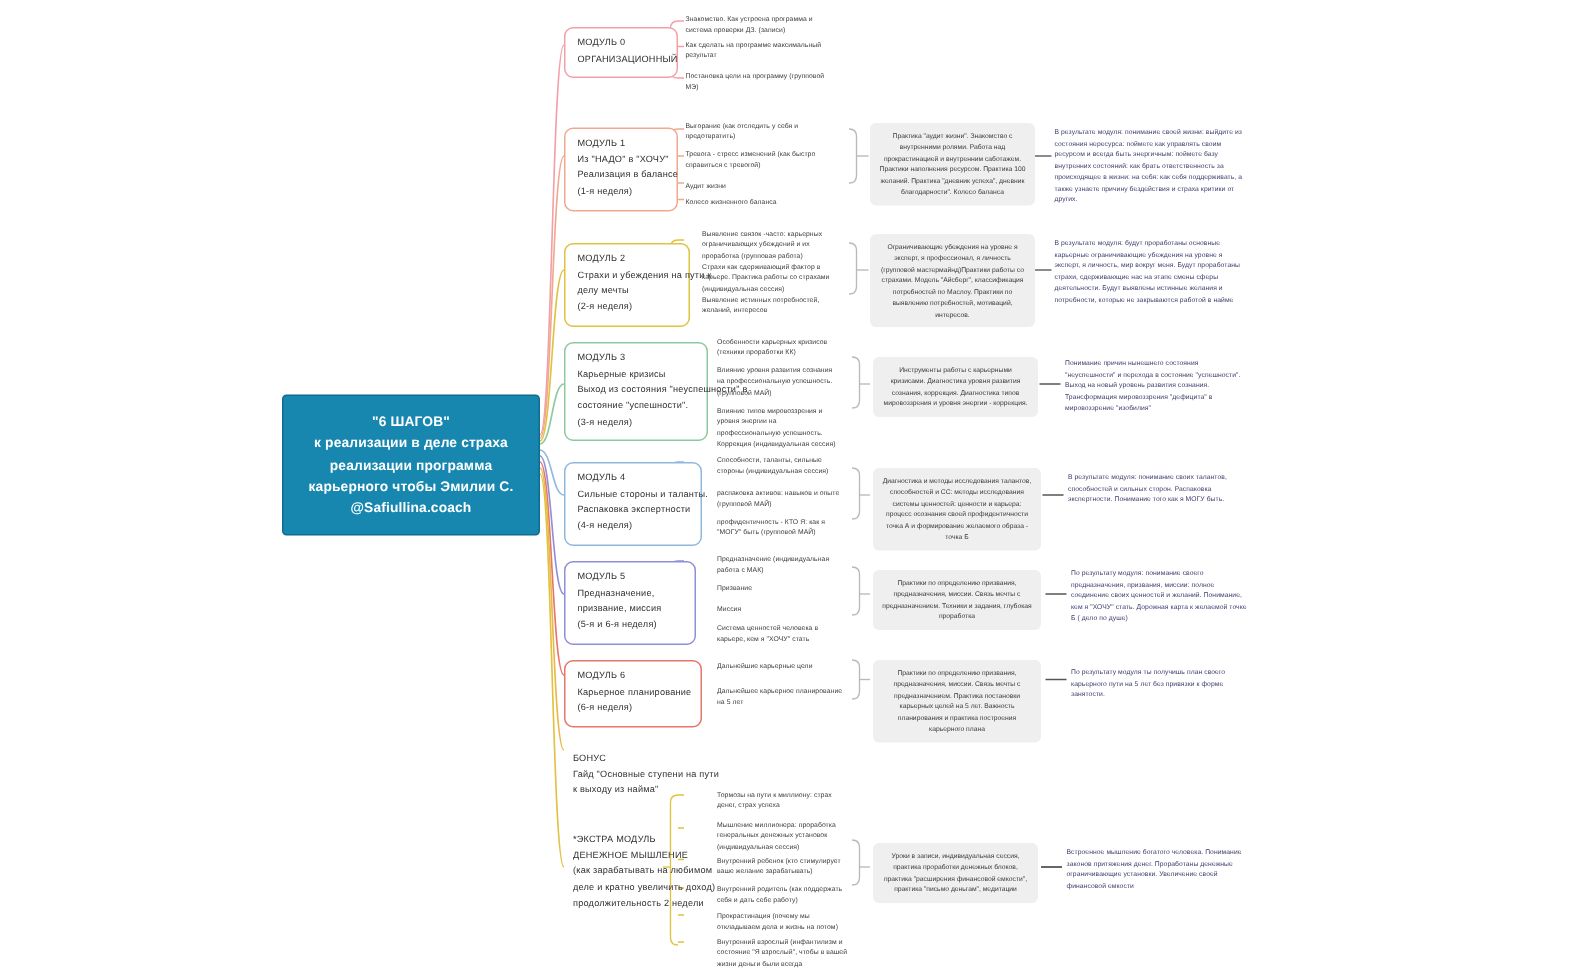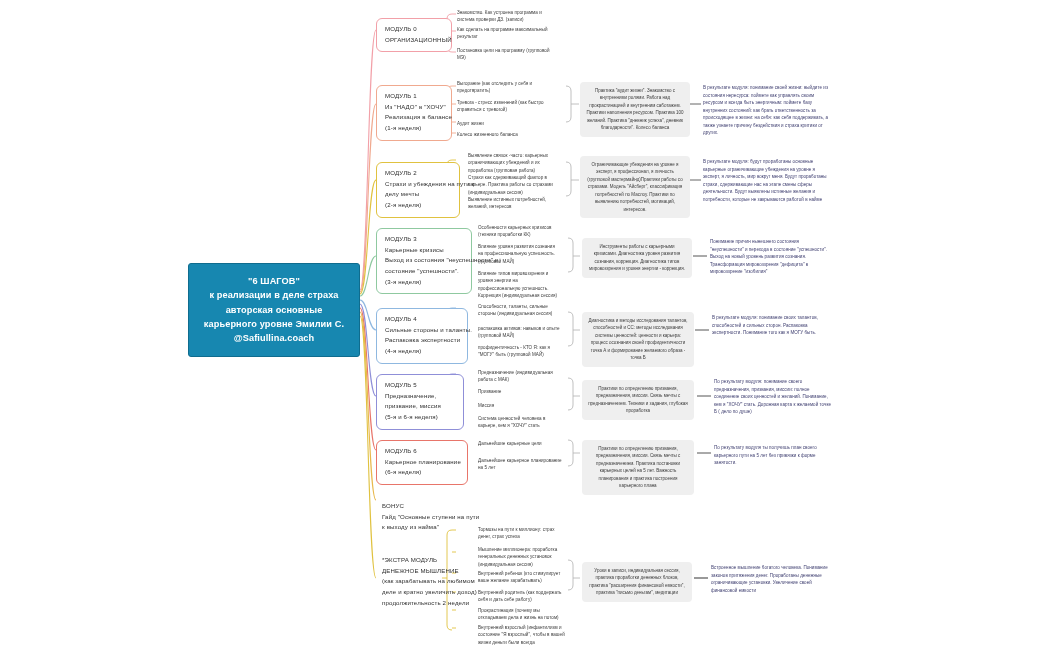--- a/index.html
+++ b/index.html
@@ -147,22 +147,22 @@
     <path d="M447 578 h-5" stroke="#e0c240" stroke-width=".9" fill="none"></path>
     <path d="M452 530 h4 M452 552 h4 M452 573 h4 M452 592 h4 M452 610 h4 M452 628 h4" stroke="#e0c240" stroke-width=".9" fill="none"></path>
     <path d="M568 560 q5 0 5 5 v20 q0 5 -5 5" stroke="#b9b9b9" stroke-width=".9" fill="none"></path>
     <path d="M573 578 h7" stroke="#b9b9b9" stroke-width=".9" fill="none"></path>
     <path d="M694 578 h14" stroke="#555" stroke-width="1.2" fill="none"></path>
   </svg>
 
   <div class="center-node">
     <span class="ln">"6 ШАГОВ"</span>
     <span class="ln">к реализации в деле страха</span>
-    <span class="ln">авторская основные</span>
-    <span class="ln">карьерного уровне Эмилии С.</span>
+    <span class="ln">реализации программа</span>
+    <span class="ln">карьерного чтобы Эмилии С.</span>
     <span class="ln">@Safiullina.coach</span>
   </div>
 
   <div class="mod" style="left:376px;top:18px;width:76px;border-color:#f2a0a8;">
     <span class="ln">МОДУЛЬ 0</span>
     <span class="ln">ОРГАНИЗАЦИОННЫЙ</span>
   </div>
   <div class="leaf" style="left:457px;top:9px;width:98px;">Знакомство. Как устроена программа и система проверки ДЗ. (записи)</div>
   <div class="leaf" style="left:457px;top:26px;width:98px;">Как сделать на программе максимальный результат</div>
   <div class="leaf" style="left:457px;top:47px;width:98px;">Постановка цели на программу (групповой МЭ)</div>

